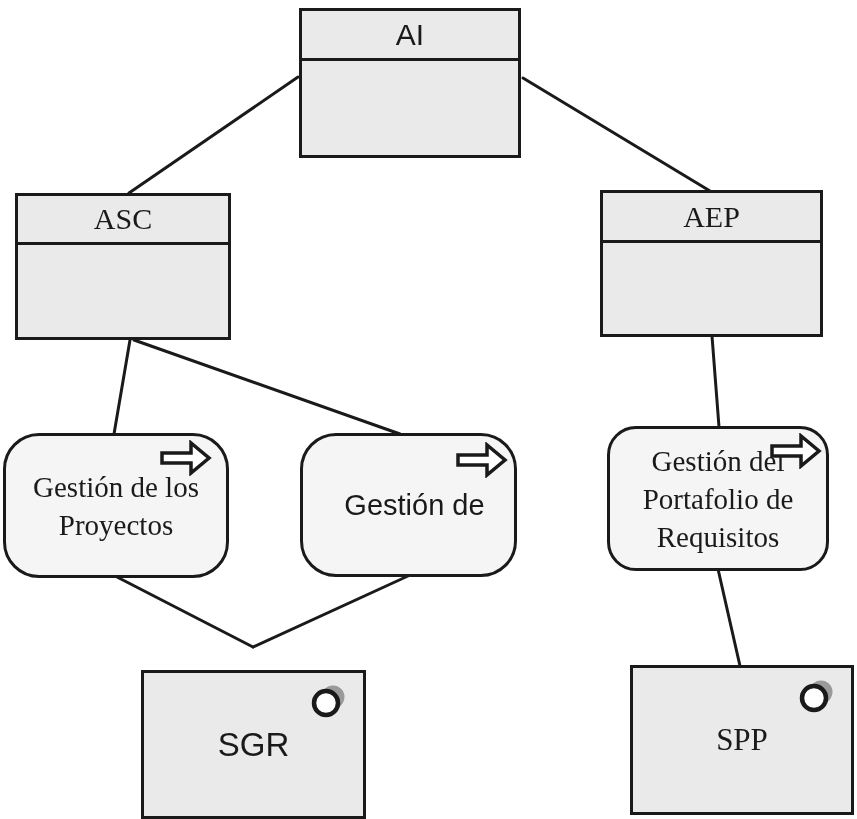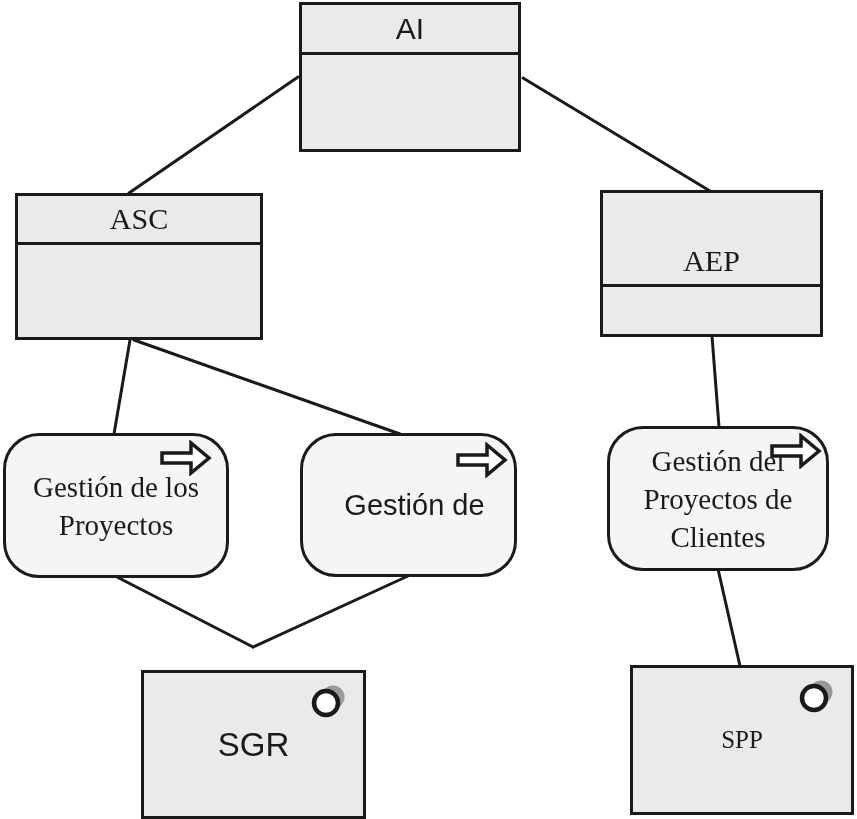--- a/index.html
+++ b/index.html
@@ -69,21 +69,21 @@
   .system-box {
     position: absolute;
     box-sizing: border-box;
     border: 3px solid #1a1a1a;
     background: #eaeaea;
     display: flex;
     align-items: center;
     justify-content: center;
   }
   .system-label-sgr { font-size: 33px; }
-  .system-label-spp { font-size: 25px; }
+  .system-label-spp { font-size: 31px; }
   .system-icon {
     position: absolute;
     top: 10px;
     right: 14px;
   }
 </style>
 </head>
 <body>
 
 <div class="canvas">
@@ -92,57 +92,57 @@
     <line x1="298" y1="77" x2="129" y2="193"></line>
     <line x1="523" y1="78" x2="710" y2="191"></line>
     <line x1="130" y1="340" x2="114" y2="434"></line>
     <line x1="134" y1="340" x2="400" y2="434"></line>
     <line x1="712" y1="336" x2="719" y2="427"></line>
     <line x1="117" y1="577" x2="253" y2="647"></line>
     <line x1="408" y1="576" x2="253" y2="647"></line>
     <line x1="718" y1="569" x2="740" y2="666"></line>
   </svg>
 
-  <div class="class-box" style="left:299px; top:2px; width:222px; height:150px;">
+  <div class="class-box" style="left:299px; top:8px; width:222px; height:150px;">
     <div class="class-title sans" style="height:50px;">AI</div>
     <div class="class-body"></div>
   </div>
 
-  <div class="class-box" style="left:15px; top:193px; width:248px; height:147px;">
+  <div class="class-box" style="left:15px; top:193px; width:216px; height:147px;">
     <div class="class-title serif" style="height:49px;">ASC</div>
     <div class="class-body"></div>
   </div>
 
   <div class="class-box" style="left:600px; top:190px; width:223px; height:147px;">
-    <div class="class-title serif" style="height:50px;margin-top:44px;">AEP</div>
+    <div class="class-title serif" style="height:50px;">AEP</div>
     <div class="class-body"></div>
   </div>
 
   <div class="process-box serif" style="left:3px; top:433px; width:226px; height:145px;text-align:center;">
     <svg class="process-icon" style="right:14px; top:4px;" width="52" height="36" viewBox="0 0 52 36" xmlns="http://www.w3.org/2000/svg">
       <polygon points="2,13 31,13 31,3 49,18 31,33 31,23 2,23" fill="#ffffff" stroke="#1a1a1a" stroke-width="3.5"></polygon>
     </svg>
     <div>Gestión de los</div>
     <div>Proyectos</div>
   </div>
 
   <div class="process-box sans" style="left:300px; top:433px; width:217px; height:144px;padding-left:12px;">
     <svg class="process-icon" style="right:6px; top:6px;" width="52" height="36" viewBox="0 0 52 36" xmlns="http://www.w3.org/2000/svg">
       <polygon points="2,13 31,13 31,3 49,18 31,33 31,23 2,23" fill="#ffffff" stroke="#1a1a1a" stroke-width="3.5"></polygon>
     </svg>
     <div>Gestión de</div>
   </div>
 
-  <div class="process-box serif" style="left:607px; top:426px; width:222px; height:145px;">
+  <div class="process-box serif" style="left:607px; top:426px; width:222px; height:145px;border-radius:29px;">
     <svg class="process-icon" style="right:4px; top:4px;" width="52" height="36" viewBox="0 0 52 36" xmlns="http://www.w3.org/2000/svg">
       <polygon points="2,13 31,13 31,3 49,18 31,33 31,23 2,23" fill="#ffffff" stroke="#1a1a1a" stroke-width="3.5"></polygon>
     </svg>
     <div>Gestión del</div>
-    <div>Proyectos de</div>
-    <div>Clientes</div>
+    <div>Portafolio de</div>
+    <div>Requisitos</div>
   </div>
 
   <div class="system-box" style="left:141px; top:646px; width:225px; height:149px;margin-top:24px;">
     <svg class="system-icon" width="42" height="38" viewBox="0 0 42 38" xmlns="http://www.w3.org/2000/svg">
       <circle cx="26" cy="14" r="11.5" fill="#9a9a9a"></circle>
       <circle cx="19" cy="20" r="12" fill="#ffffff" stroke="#1a1a1a" stroke-width="4.5"></circle>
     </svg>
     <span class="sans system-label-sgr">SGR</span>
   </div>
 

